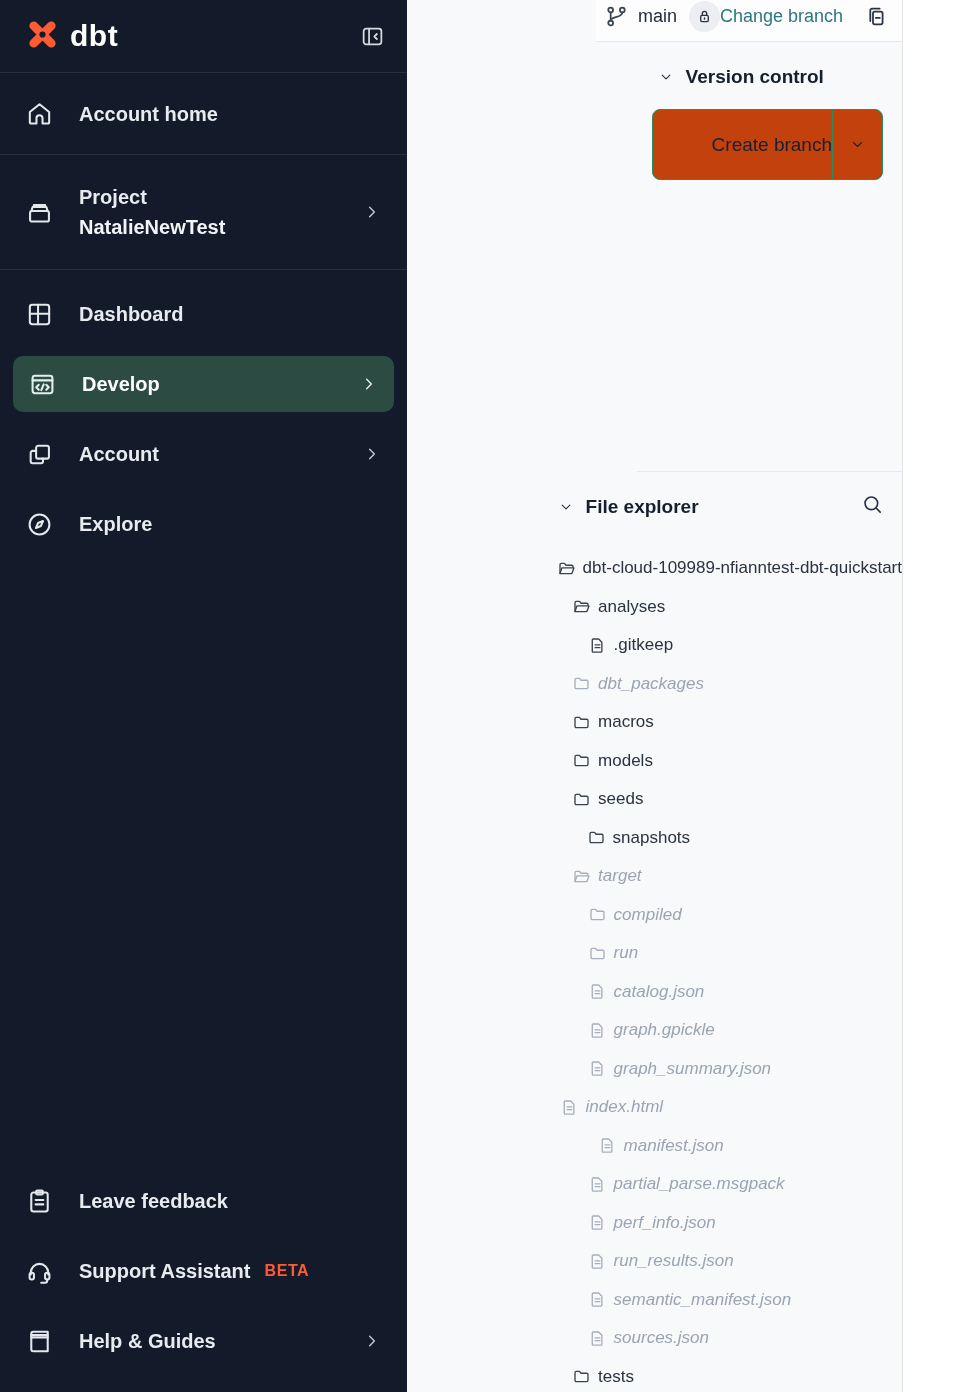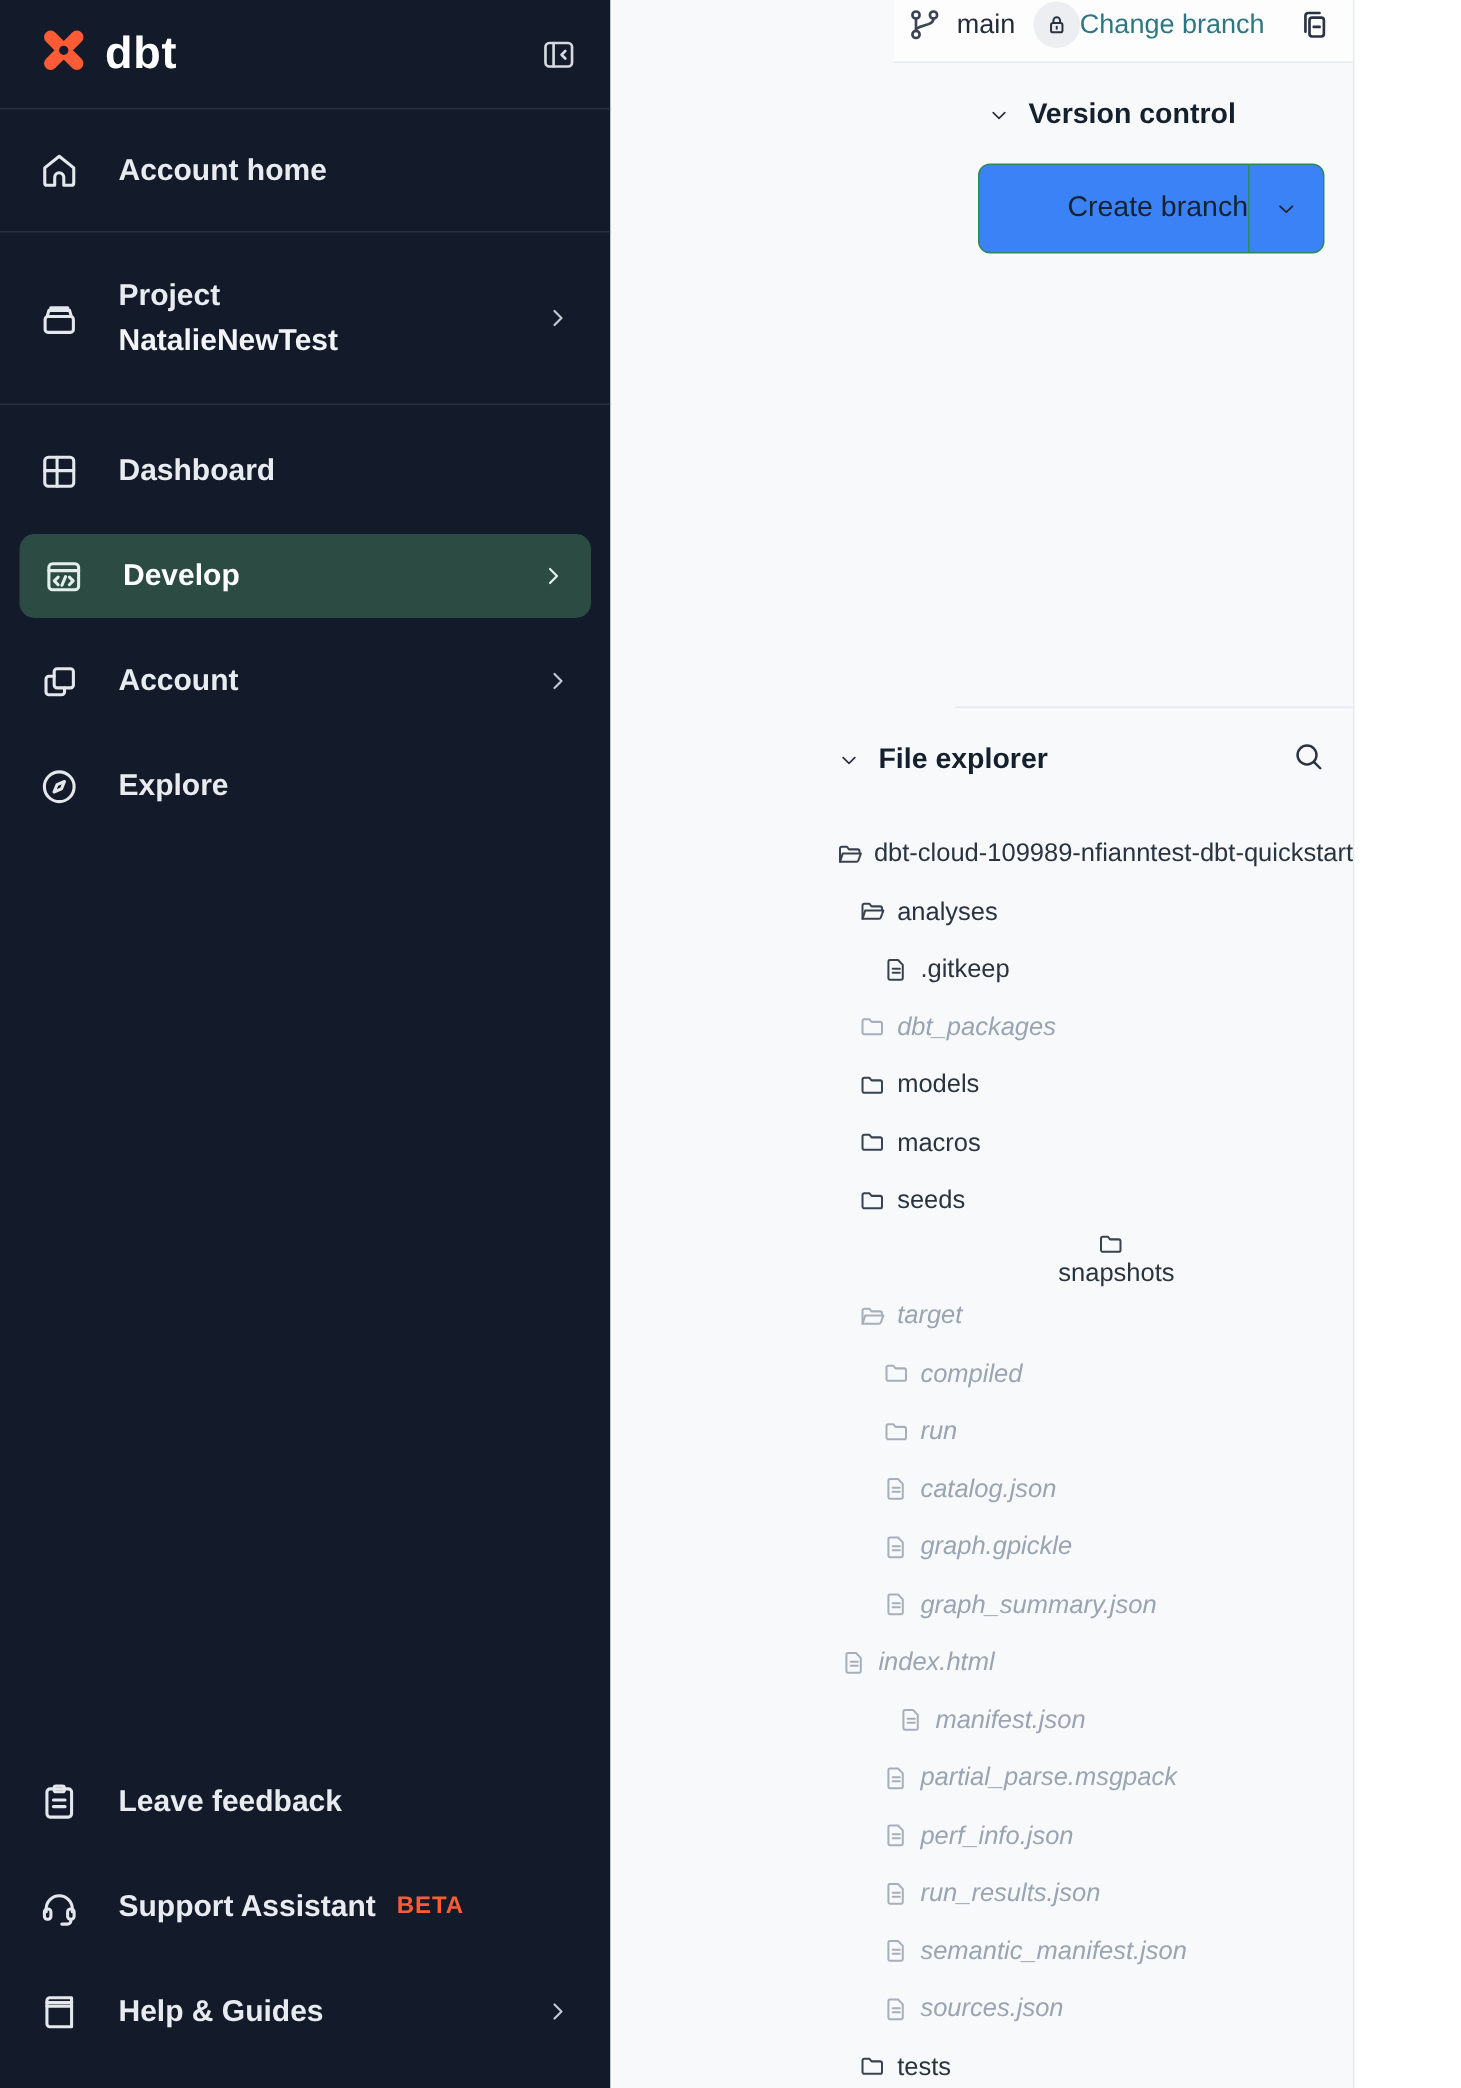--- a/index.html
+++ b/index.html
@@ -54,22 +54,22 @@
     font-family:inherit;}
   .icon-btn{background:none;border:none;padding:0;color:#2A3342;cursor:pointer;display:flex;}
   .icon-btn svg{width:25px;height:25px;}
 
   .vc-section{height:430px;box-sizing:border-box;border-bottom:1px solid #E7E9EC;
     padding:24px 19px 0 15px;}
   .sec-header{display:flex;align-items:center;gap:12px;cursor:pointer;padding-left:6px;}
   .sec-chev{color:#2A3342;display:flex;}
   .sec-chev svg{width:16px;height:16px;stroke-width:2;}
   .sec-title{font-size:19px;font-weight:700;color:#14202D;}
-  .create-branch{margin-top:21px;height:60px;display:flex;border:1px solid #2B8A5E;
-    border-radius:8px;background:#3b82f6;overflow:hidden;box-sizing:border-box;padding-left:43px;}
+  .create-branch{margin-top:21px;height:71px;display:flex;border:1px solid #2B8A5E;
+    border-radius:8px;background:#c2410c;overflow:hidden;box-sizing:border-box;padding-left:43px;}
   .cb-main{flex:1;background:none;border:none;text-align:left;padding:0 0 0 16px;
     font-size:19px;color:#16222F;font-family:inherit;cursor:pointer;}
   .cb-caret{width:50px;background:none;border:none;border-left:1px solid #2B8A5E;
     display:flex;align-items:center;justify-content:center;color:#1B2733;cursor:pointer;}
   .cb-caret svg{width:17px;height:17px;stroke-width:2;}
 
   .fe-section{flex:1;box-sizing:border-box;padding-top:21px;overflow:hidden;display:flex;
     flex-direction:column;}
   .fe-header{display:flex;align-items:center;gap:12px;padding:0 18px 0 21px;cursor:pointer;}
   .fe-search{margin-left:auto;color:#2A3342;}
@@ -331,39 +331,39 @@
               </svg>
             </span>
             <span class="tree-name">dbt_packages</span>
           </div>
           <div class="tree-row" style="padding-left: 35.5px;">
             <span class="tree-icon">
               <svg class="s" viewBox="0 0 24 24">
                 <path d="M3.8 7.2a1.6 1.6 0 0 1 1.6-1.6h4.1l1.9 2.3h7.2a1.6 1.6 0 0 1 1.6 1.6v7.3a1.6 1.6 0 0 1-1.6 1.6H5.4a1.6 1.6 0 0 1-1.6-1.6z"></path>
               </svg>
             </span>
+            <span class="tree-name">macros</span>
+          </div>
+          <div class="tree-row" style="padding-left: 35.5px;">
+            <span class="tree-icon">
+              <svg class="s" viewBox="0 0 24 24">
+                <path d="M3.8 7.2a1.6 1.6 0 0 1 1.6-1.6h4.1l1.9 2.3h7.2a1.6 1.6 0 0 1 1.6 1.6v7.3a1.6 1.6 0 0 1-1.6 1.6H5.4a1.6 1.6 0 0 1-1.6-1.6z"></path>
+              </svg>
+            </span>
             <span class="tree-name">models</span>
           </div>
           <div class="tree-row" style="padding-left: 35.5px;">
             <span class="tree-icon">
               <svg class="s" viewBox="0 0 24 24">
                 <path d="M3.8 7.2a1.6 1.6 0 0 1 1.6-1.6h4.1l1.9 2.3h7.2a1.6 1.6 0 0 1 1.6 1.6v7.3a1.6 1.6 0 0 1-1.6 1.6H5.4a1.6 1.6 0 0 1-1.6-1.6z"></path>
               </svg>
             </span>
-            <span class="tree-name">macros</span>
-          </div>
-          <div class="tree-row" style="padding-left: 35.5px;">
-            <span class="tree-icon">
-              <svg class="s" viewBox="0 0 24 24">
-                <path d="M3.8 7.2a1.6 1.6 0 0 1 1.6-1.6h4.1l1.9 2.3h7.2a1.6 1.6 0 0 1 1.6 1.6v7.3a1.6 1.6 0 0 1-1.6 1.6H5.4a1.6 1.6 0 0 1-1.6-1.6z"></path>
-              </svg>
-            </span>
             <span class="tree-name">seeds</span>
           </div>
-          <div class="tree-row" style="padding-left: 50px; flex-direction: column;">
+          <div class="tree-row" style="padding-left: 50px;">
             <span class="tree-icon">
               <svg class="s" viewBox="0 0 24 24">
                 <path d="M3.8 7.2a1.6 1.6 0 0 1 1.6-1.6h4.1l1.9 2.3h7.2a1.6 1.6 0 0 1 1.6 1.6v7.3a1.6 1.6 0 0 1-1.6 1.6H5.4a1.6 1.6 0 0 1-1.6-1.6z"></path>
               </svg>
             </span>
             <span class="tree-name">snapshots</span>
           </div>
           <div class="tree-row muted" style="padding-left: 35.5px;">
             <span class="tree-icon">
               <svg class="s" viewBox="0 0 24 24">

